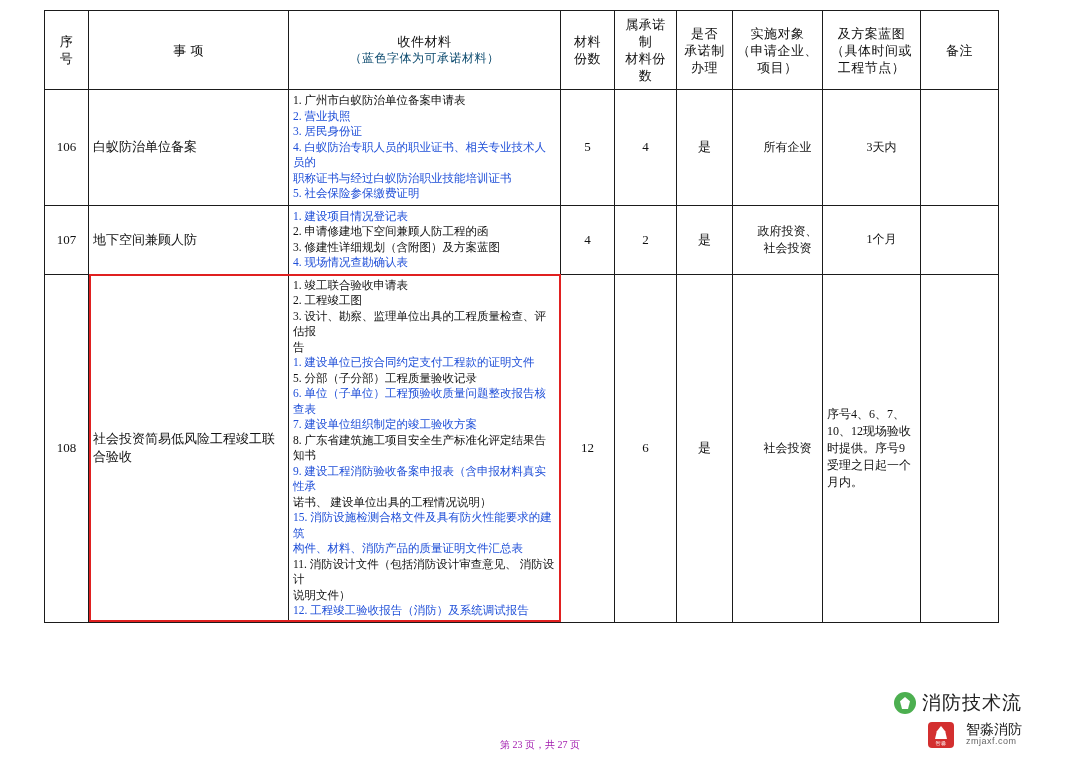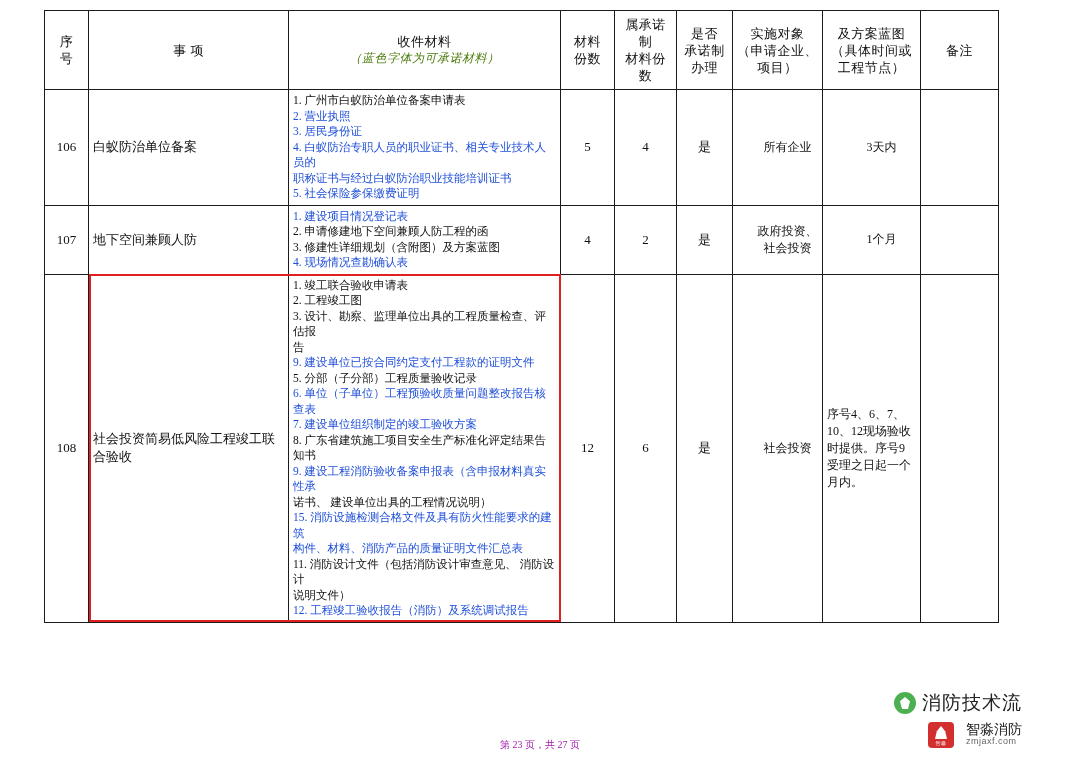--- a/index.html
+++ b/index.html
@@ -35,24 +35,23 @@
     font-weight: normal;
   }
   .hdr td {
     text-align: center;
     font-size: 13px;
     line-height: 17px;
     height: 72px;
     letter-spacing: 0.5px;
   }
   .hdr .red {
-    color: #4d7c0f;
+    color: #0c4a6e;
     font-size: 12px;
     display: block;
-    font-style: italic;
   }
   .col-seq { width: 44px; }
   .col-item { width: 200px; }
   .col-mat { width: 272px; }
   .col-cnt { width: 54px; }
   .col-cnt2 { width: 62px; }
   .col-yes { width: 56px; }
   .col-obj { width: 90px; }
   .col-limit { width: 98px; }
   .col-note { width: 78px; }
@@ -294,21 +293,21 @@
       </tr>
 
       <tr id="row-2">
         <td class="seq">108</td>
         <td class="item">社会投资简易低风险工程竣工联合验收</td>
         <td class="materials">
             <div class="mat-line black">1. 竣工联合验收申请表</div>
             <div class="mat-line black">2. 工程竣工图</div>
             <div class="mat-line black">3. 设计、勘察、监理单位出具的工程质量检查、评估报</div>
             <div class="mat-line black">告</div>
-            <div class="mat-line blue">9. 建设单位已按合同约定支付工程款的证明文件</div>
+            <div class="mat-line blue">1. 建设单位已按合同约定支付工程款的证明文件</div>
             <div class="mat-line black">5. 分部（子分部）工程质量验收记录</div>
             <div class="mat-line blue">6. 单位（子单位）工程预验收质量问题整改报告核查表</div>
             <div class="mat-line blue">7. 建设单位组织制定的竣工验收方案</div>
             <div class="mat-line black">8. 广东省建筑施工项目安全生产标准化评定结果告知书</div>
             <div class="mat-line blue">9. 建设工程消防验收备案申报表（含申报材料真实性承</div>
             <div class="mat-line black">诺书、  建设单位出具的工程情况说明）</div>
             <div class="mat-line blue">15. 消防设施检测合格文件及具有防火性能要求的建筑</div>
             <div class="mat-line blue">构件、材料、消防产品的质量证明文件汇总表</div>
             <div class="mat-line black">11. 消防设计文件（包括消防设计审查意见、  消防设计</div>
             <div class="mat-line black">说明文件）</div>

